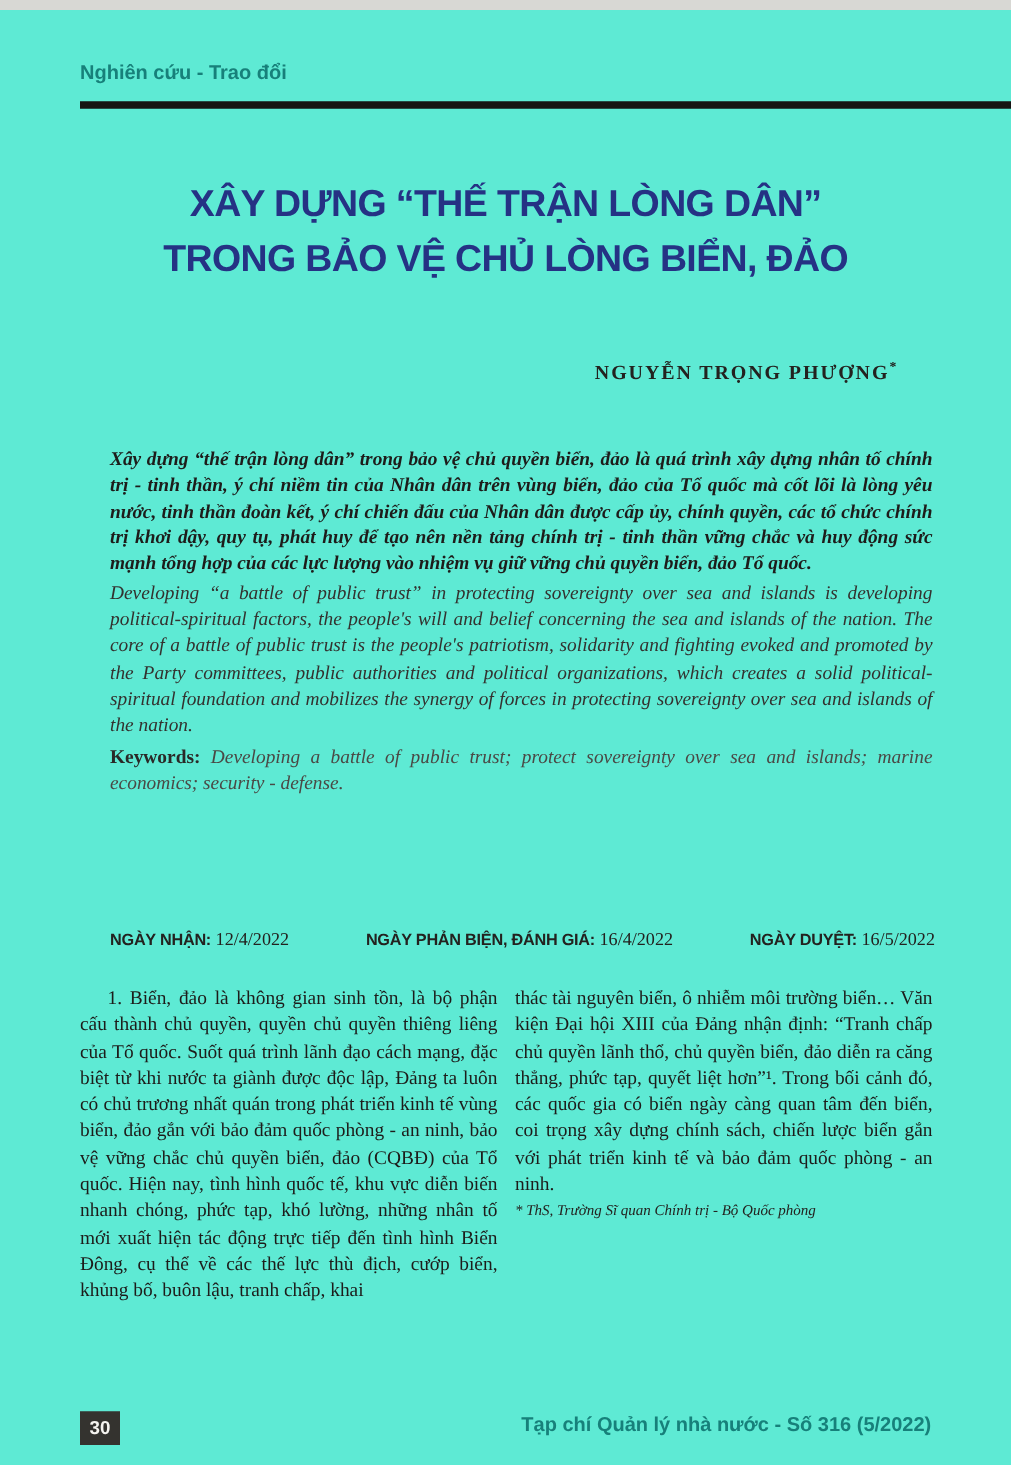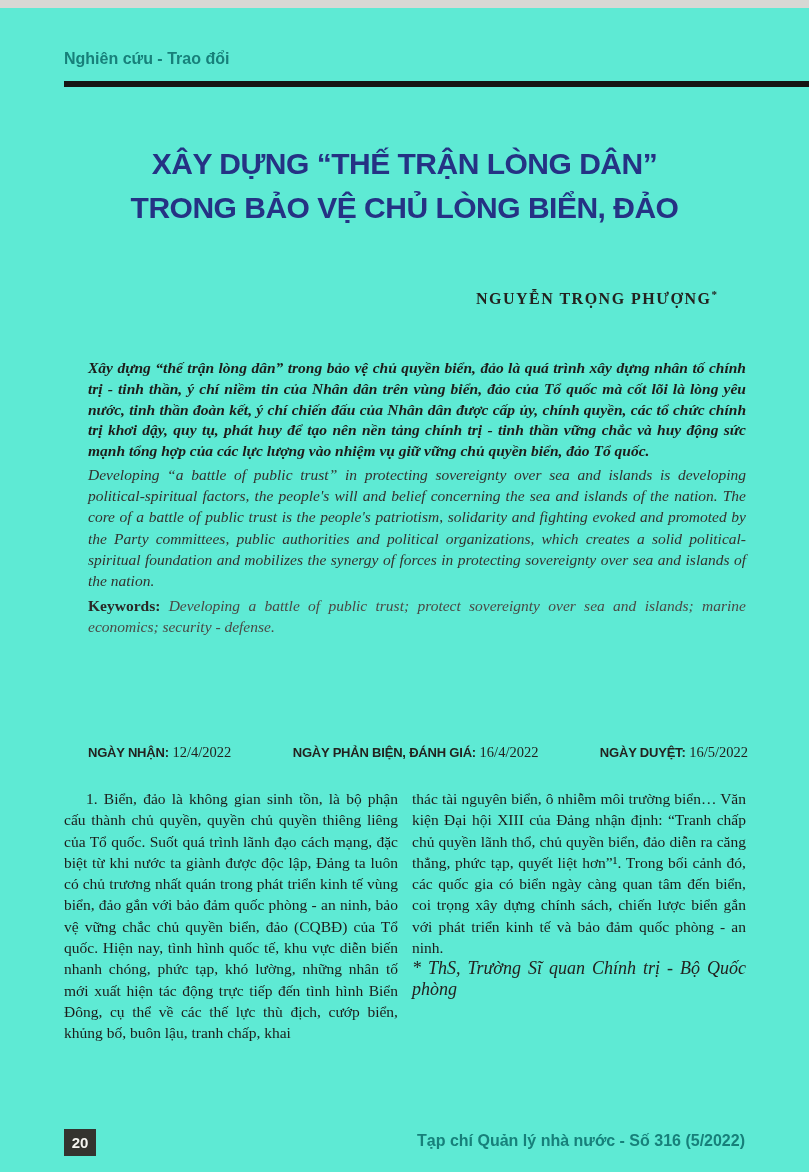--- a/index.html
+++ b/index.html
@@ -111,21 +111,21 @@
     font-size: 15.5px;
     line-height: 21.3px;
     color: #1d1c1a;
   }
   .body-col p { margin: 0; }
   .body-col p.indent { text-indent: 22px; }
   .body-col p + p { margin-top: 0; }
   .footnote {
     margin-top: 26px;
     font-style: italic;
-    font-size: 18px;
+    font-size: 12px;
     line-height: 21px;
     color: #23221f;
   }
   .footer-pageno {
     position: absolute;
     left: 64px; top: 1121px;
     width: 32px; height: 27px;
     background: #34332f;
     color: #f5f4f0;
     font-family: "Liberation Sans", sans-serif;
@@ -177,17 +177,17 @@
   <div class="body-columns">
     <div class="body-col">
       <p class="indent">1. Biển, đảo là không gian sinh tồn, là bộ phận cấu thành chủ quyền, quyền chủ quyền thiêng liêng của Tổ quốc. Suốt quá trình lãnh đạo cách mạng, đặc biệt từ khi nước ta giành được độc lập, Đảng ta luôn có chủ trương nhất quán trong phát triển kinh tế vùng biển, đảo gắn với bảo đảm quốc phòng - an ninh, bảo vệ vững chắc chủ quyền biển, đảo (CQBĐ) của Tổ quốc. Hiện nay, tình hình quốc tế, khu vực diễn biến nhanh chóng, phức tạp, khó lường, những nhân tố mới xuất hiện tác động trực tiếp đến tình hình Biển Đông, cụ thể về các thế lực thù địch, cướp biển, khủng bố, buôn lậu, tranh chấp, khai</p>
     </div>
     <div class="body-col">
       <p>thác tài nguyên biển, ô nhiễm môi trường biển… Văn kiện Đại hội XIII của Đảng nhận định: “Tranh chấp chủ quyền lãnh thổ, chủ quyền biển, đảo diễn ra căng thẳng, phức tạp, quyết liệt hơn”¹. Trong bối cảnh đó, các quốc gia có biển ngày càng quan tâm đến biển, coi trọng xây dựng chính sách, chiến lược biển gắn với phát triển kinh tế và bảo đảm quốc phòng - an ninh.</p>
       <p class="footnote">* ThS, Trường Sĩ quan Chính trị - Bộ Quốc phòng</p>
     </div>
   </div>
 
-  <div class="footer-pageno">20</div>
+  <div class="footer-pageno">30</div>
 
   <div class="footer-journal">Tạp chí Quản lý nhà nước - Số 316 (5/2022)</div>
 
 </div>
 
 </body></html>

